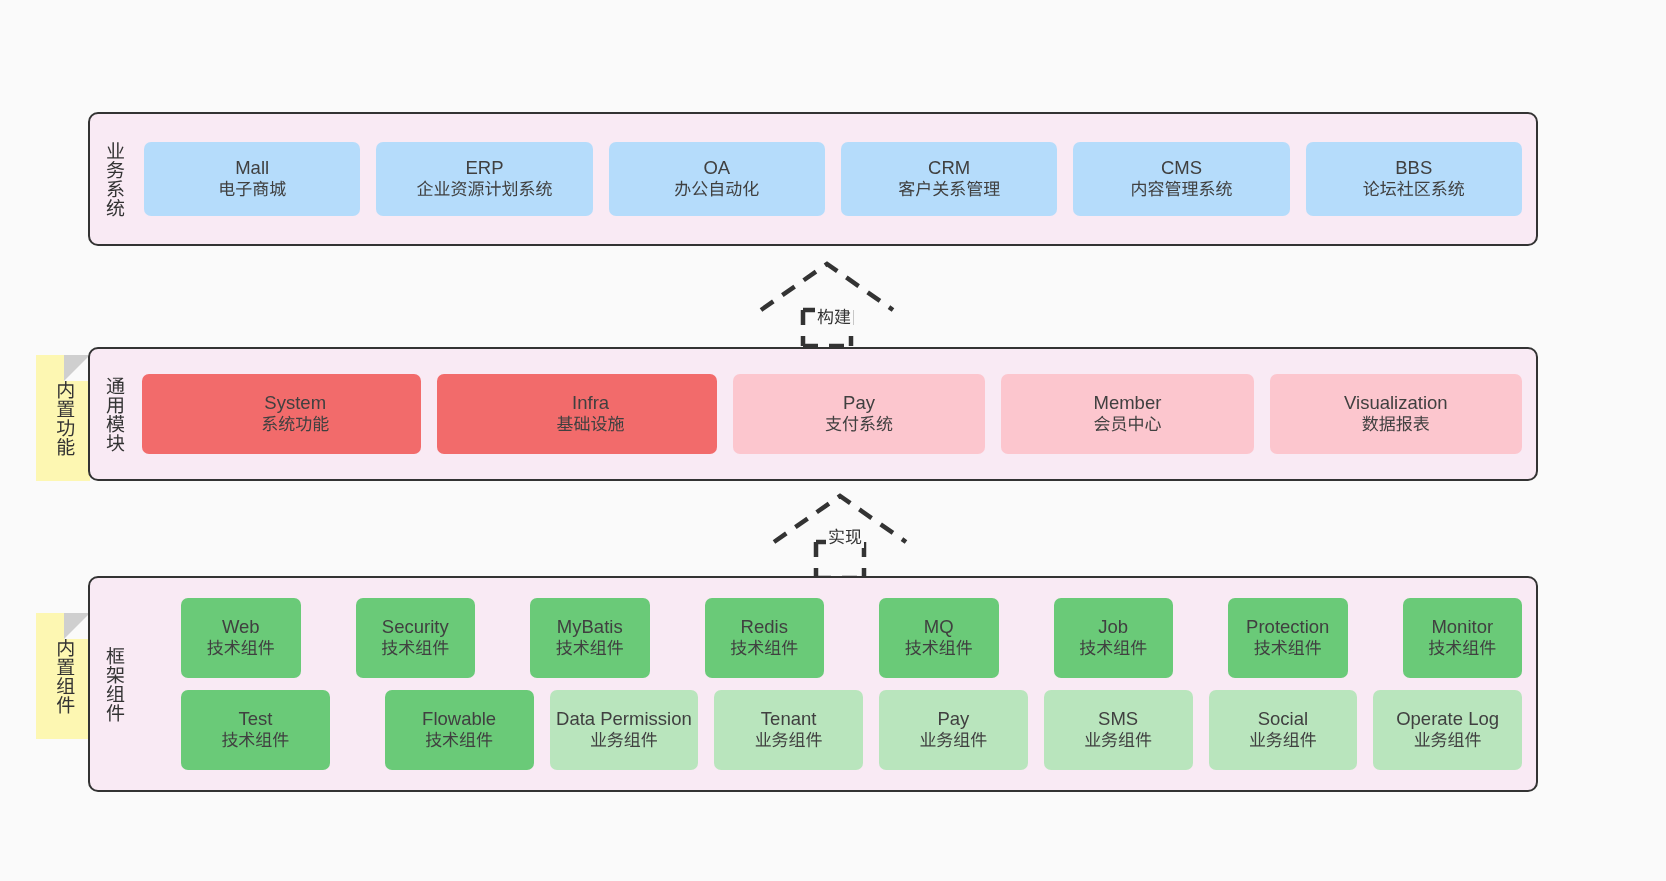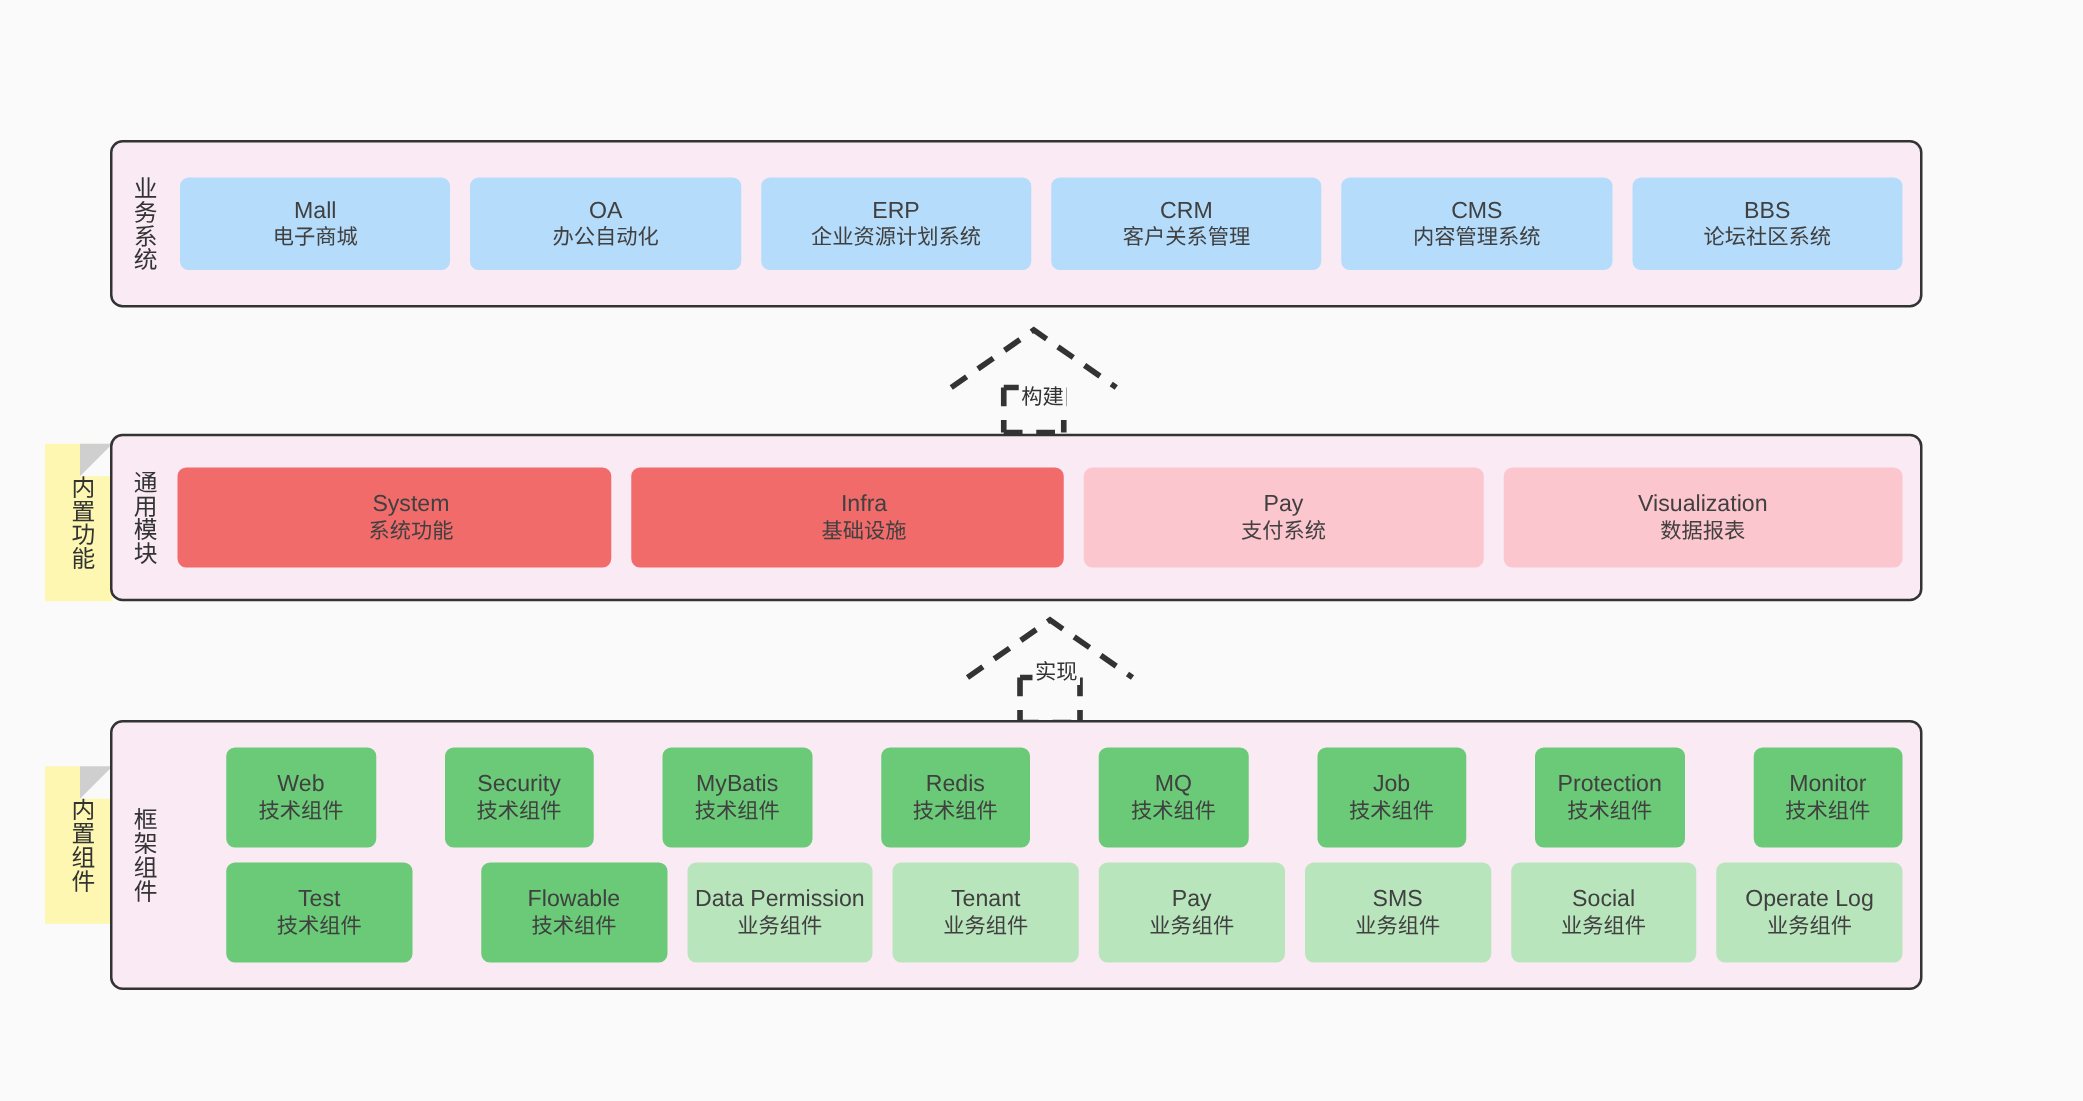--- a/index.html
+++ b/index.html
@@ -142,26 +142,26 @@
 
   <div class="layer" id="layer-business">
     <div class="layer-title">业务系统</div>
     <div class="layer-body">
       <div class="row">
         <div class="cell c-blue">
           <span class="en">Mall</span>
           <span class="cn">电子商城</span>
         </div>
         <div class="cell c-blue">
+          <span class="en">ERP</span>
+          <span class="cn">企业资源计划系统</span>
+        </div>
+        <div class="cell c-blue">
           <span class="en">OA</span>
           <span class="cn">办公自动化</span>
-        </div>
-        <div class="cell c-blue">
-          <span class="en">ERP</span>
-          <span class="cn">企业资源计划系统</span>
         </div>
         <div class="cell c-blue">
           <span class="en">CRM</span>
           <span class="cn">客户关系管理</span>
         </div>
         <div class="cell c-blue">
           <span class="en">CMS</span>
           <span class="cn">内容管理系统</span>
         </div>
         <div class="cell c-blue">
@@ -194,20 +194,24 @@
         </div>
         <div class="cell c-red">
           <span class="en">Infra</span>
           <span class="cn">基础设施</span>
         </div>
         <div class="cell c-pink">
           <span class="en">Pay</span>
           <span class="cn">支付系统</span>
         </div>
         <div class="cell c-pink">
+          <span class="en">Member</span>
+          <span class="cn">会员中心</span>
+        </div>
+        <div class="cell c-pink">
           <span class="en">Visualization</span>
           <span class="cn">数据报表</span>
         </div>
       </div>
     </div>
   </div>
 
   <div class="arrow" id="arrow-impl">
     <svg width="170" height="90" viewBox="0 0 170 90" fill="none">
       <path d="M6 52 L72 6 L138 52" stroke="#333333" stroke-width="4.5" stroke-dasharray="15 11" stroke-linecap="butt" fill="none"></path>

